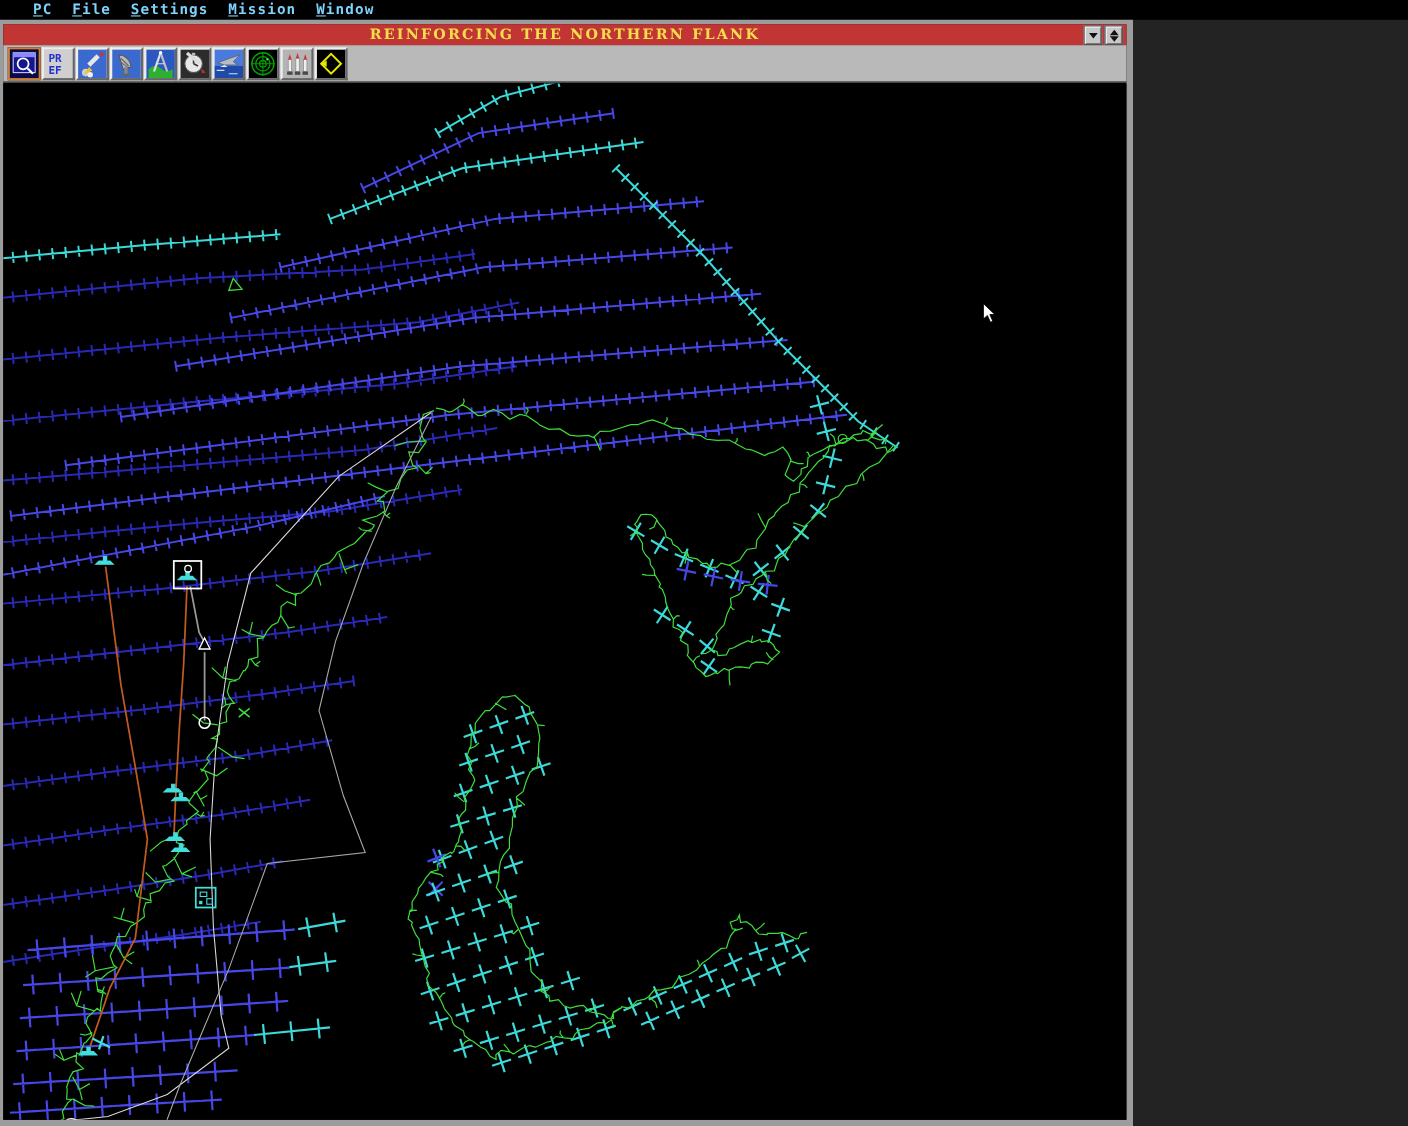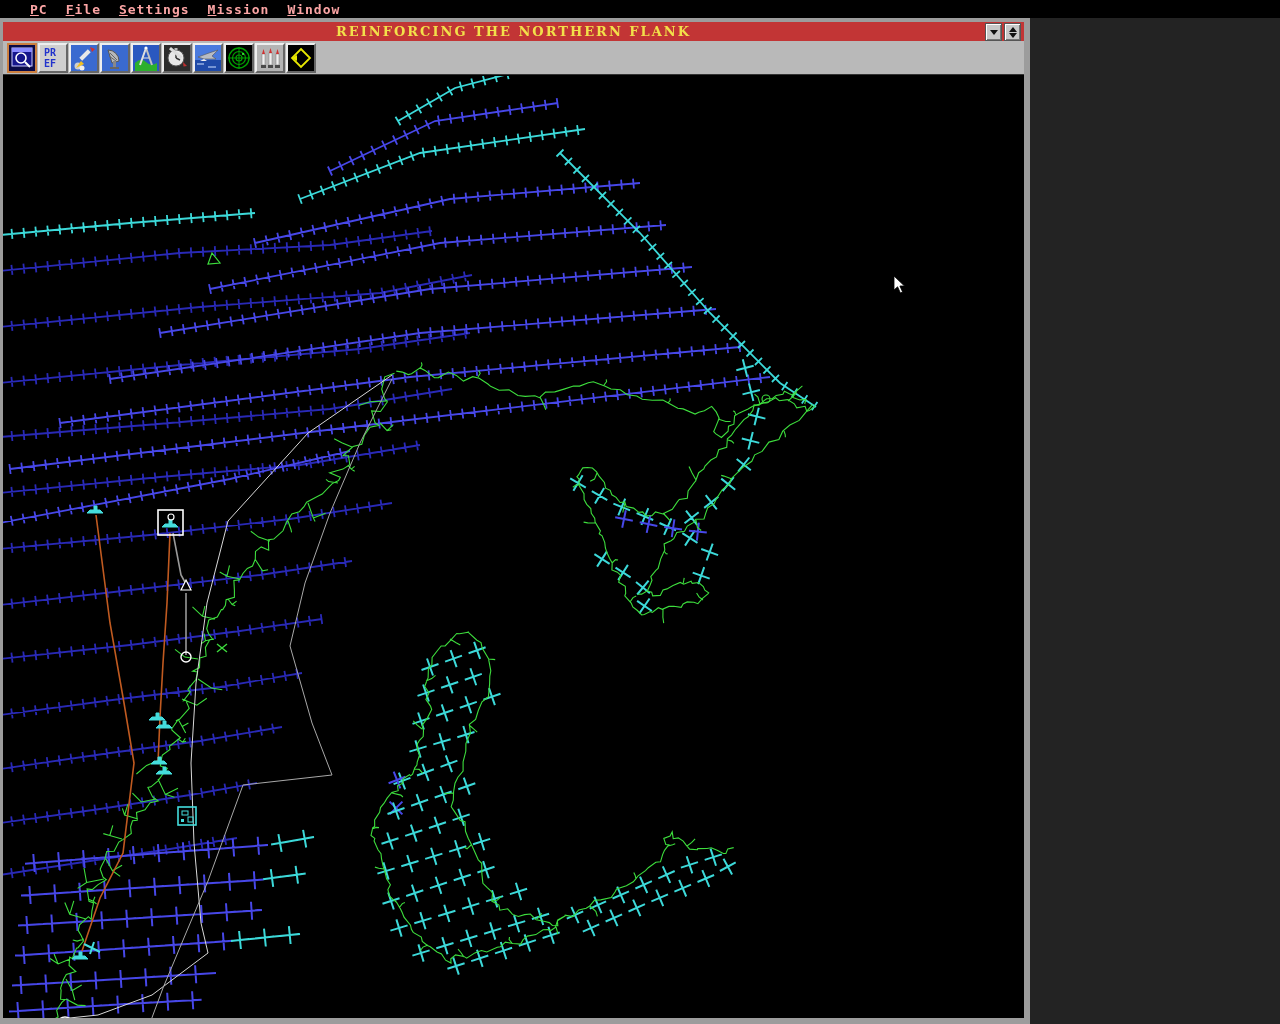--- a/index.html
+++ b/index.html
@@ -1,21 +1,21 @@
 <!DOCTYPE html>
 <html><head>
 <meta charset="utf-8">
 <style>
   html,body{margin:0;padding:0;background:#232323;width:1280px;height:1024px;overflow:hidden;
     font-family:"DejaVu Sans", sans-serif;}
   #screen{position:absolute;left:0;top:0;width:1280px;height:1024px;background:#232323;}
   
   #menubar{position:absolute;left:0;top:0;width:1280px;height:18px;background:#000;
     display:flex;align-items:center;padding-left:30px;box-sizing:border-box;gap:18px;}
-  .menu-item{color:#fca5a5;font-family:"DejaVu Sans Mono", monospace;font-weight:bold;
+  .menu-item{color:#7dd3fc;font-family:"DejaVu Sans Mono", monospace;font-weight:bold;
     font-size:13px;letter-spacing:1px;cursor:default;}
   .menu-item u{text-decoration:underline;}
   
   #appwin{position:absolute;left:0;top:18px;width:1030px;height:1006px;background:#000;
     border-left:3px solid #9c9c9c;border-right:6px solid #9c9c9c;border-top:4px solid #9c9c9c;
     border-bottom:6px solid #9c9c9c;box-sizing:border-box;}
   #titlebar{position:absolute;left:0;top:0;width:1021px;height:19px;background:#c23535;
     display:flex;align-items:center;justify-content:center;}
   #title{color:#f2e04a;font-family:"DejaVu Serif", serif;font-weight:bold;font-size:13px;
     letter-spacing:2px;white-space:nowrap;}

